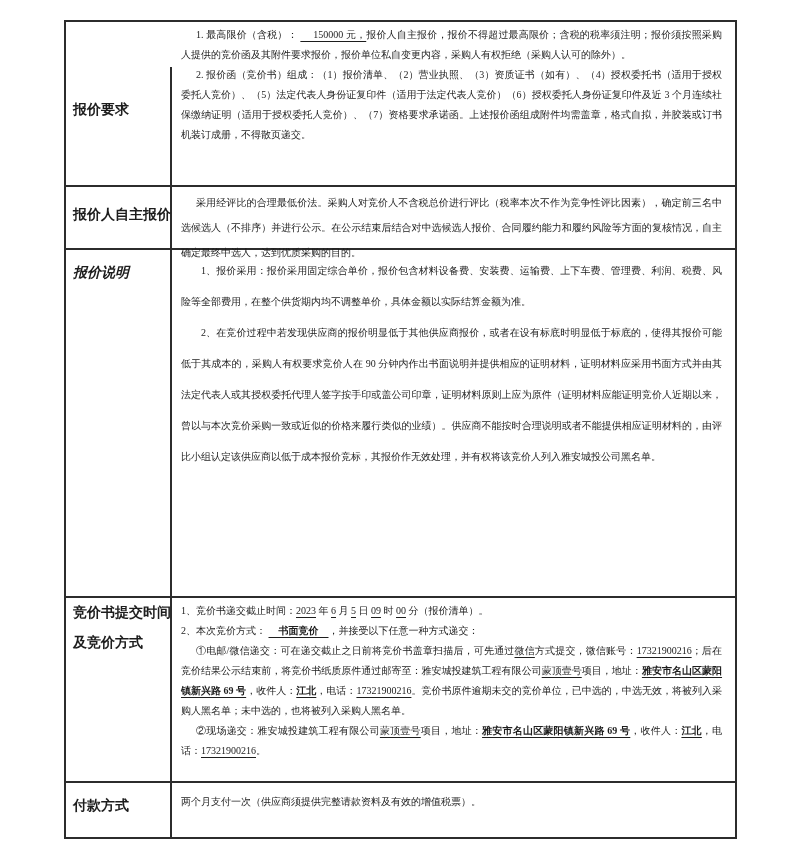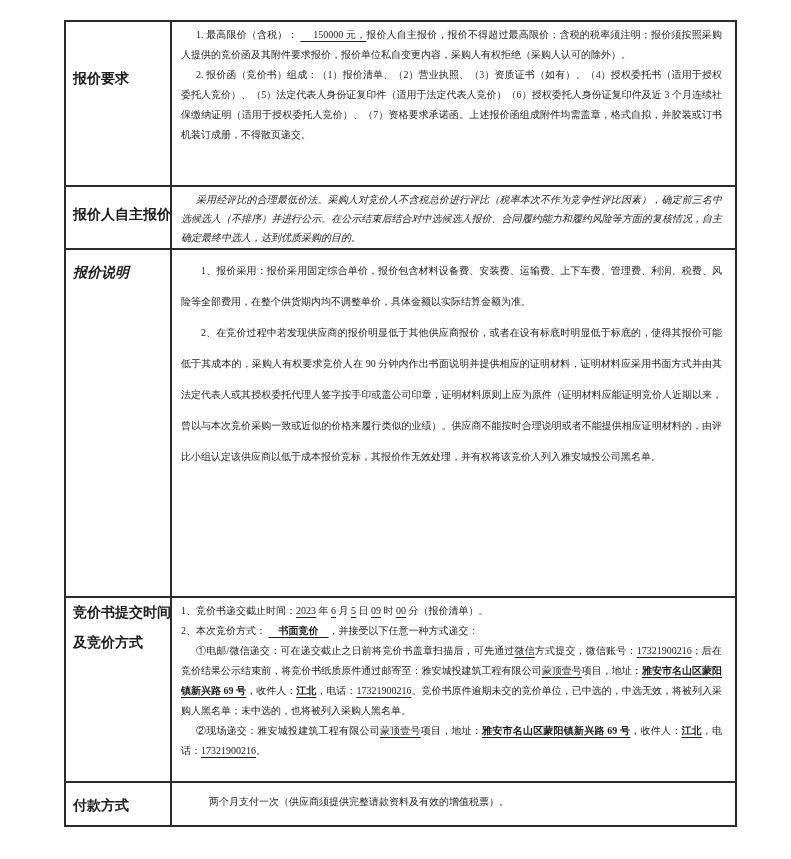--- a/index.html
+++ b/index.html
@@ -31,25 +31,25 @@
     line-height:20px;
   }
   .content-cell {
     flex:1;
     box-sizing:border-box;
     padding:3px 13px 2px 9px;
     font-size:10px;
   }
   .para { margin:0; line-height:20px; text-align:justify; }
   
-  .r1 { height:163px; } .r1 .label-cell { padding-top:47px; }
-  .r2 { height:61px;  } .r2 .label-cell { padding-top:18px; } .r2 .para { line-height:19px;font-style:italic; }
+  .r1 { height:163px; } .r1 .label-cell { padding-top:33px;margin-top:45px; }
+  .r2 { height:61px;  } .r2 .label-cell { padding-top:18px; } .r2 .para { line-height:25px; }
   .r3 { height:346px; } .r3 .label-cell { padding-top:13px;font-style:italic; } .r3 .content-cell { padding-top:5px; } .r3 .para { line-height:31px; }
   .r4 { height:183px; } .r4 .label-cell { line-height:30px; }
-  .r5 { height:42px;gap:28px;  } .r5 .label-cell { padding-top:13px; } .r5 .content-cell { padding-top:9px; }
+  .r5 { height:54px;  } .r5 .label-cell { padding-top:13px; } .r5 .content-cell { padding-top:9px; }
   .indent-15 { text-indent:1.5em; }
   .indent-2  { text-indent:2em; }
   .u { text-decoration:underline; text-underline-offset:3px; }
   .b { font-weight:bold; }
 </style>
 </head>
 <body>
 
 <div class="page">
   <div class="doc-table">

